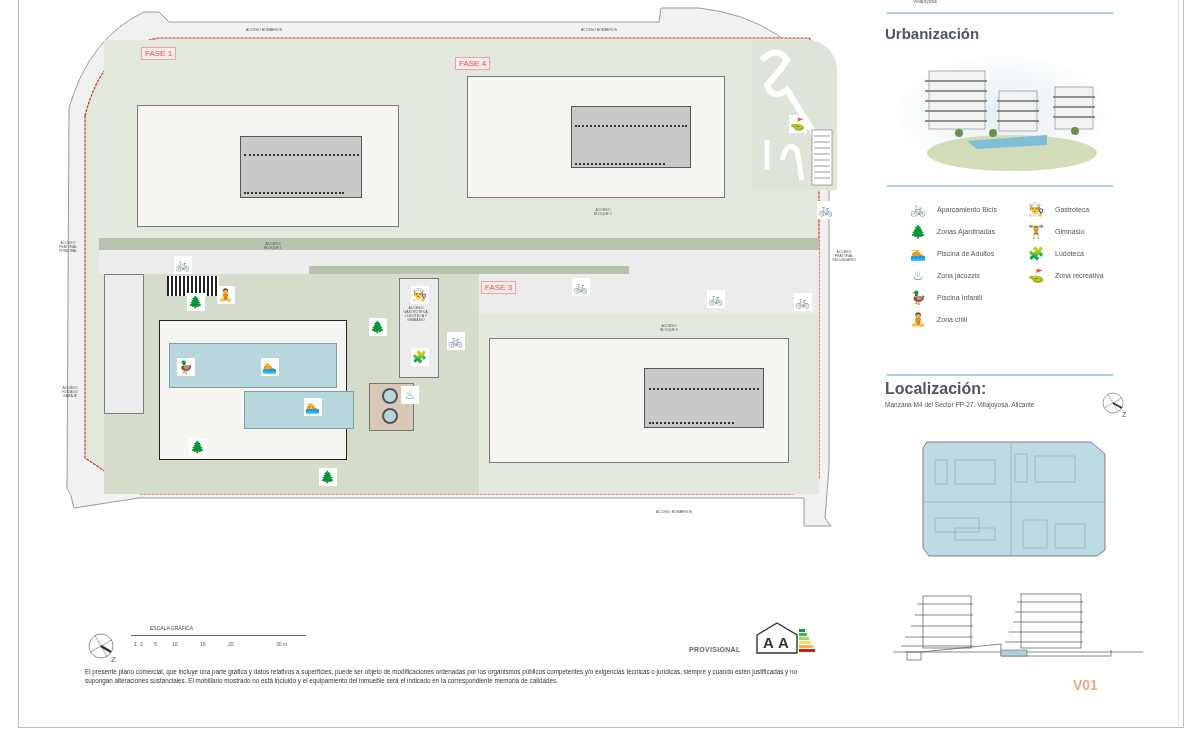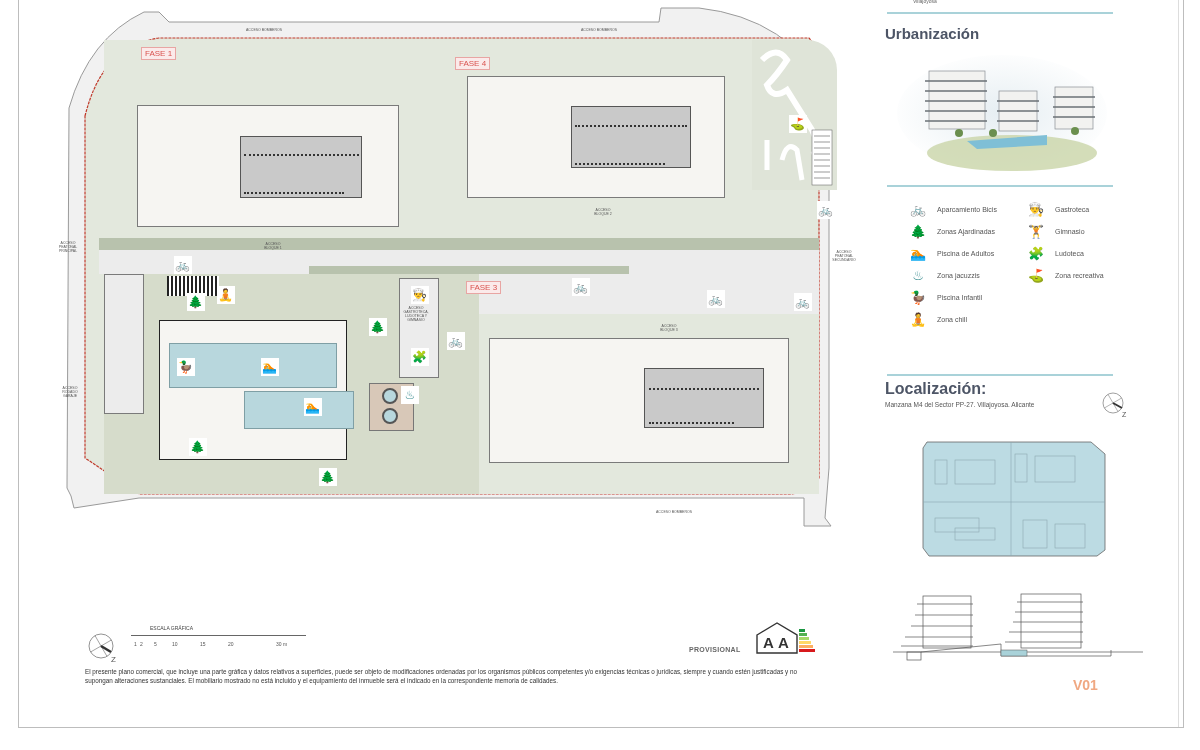--- a/index.html
+++ b/index.html
@@ -101,21 +101,21 @@
     <div class="icobox" style="left:392px;top:350px;">🧩</div>
     <div class="icobox" style="left:382px;top:388px;">♨</div>
     <div class="icobox" style="left:428px;top:334px;">🚲</div>
     <div class="icobox" style="left:553px;top:280px;">🚲</div>
     <div class="icobox" style="left:688px;top:292px;">🚲</div>
     <div class="icobox" style="left:775px;top:295px;">🚲</div>
     <div class="icobox" style="left:798px;top:203px;">🚲</div>
 
     <span class="phase" style="left:122px;top:49px;">FASE 1</span>
     <span class="phase" style="left:436px;top:59px;">FASE 4</span>
-    <span class="phase" style="left:447px;top:283px;">FASE 3</span>
+    <span class="phase" style="left:462px;top:283px;">FASE 3</span>
 
     <div class="abs tiny" style="left:220px;top:30px;width:50px;">ACCESO BOMBEROS</div>
     <div class="abs tiny" style="left:555px;top:30px;width:50px;">ACCESO BOMBEROS</div>
     <div class="abs tiny" style="left:630px;top:512px;width:50px;">ACCESO BOMBEROS</div>
     <div class="abs tiny" style="left:36px;top:243px;width:26px;">ACCESO PEATONAL PRINCIPAL</div>
     <div class="abs tiny" style="left:812px;top:252px;width:26px;">ACCESO PEATONAL SECUNDARIO</div>
     <div class="abs tiny" style="left:38px;top:388px;width:26px;">ACCESO RODADO GARAJE</div>
     <div class="abs tiny" style="left:240px;top:244px;width:28px;">ACCESO BLOQUE 1</div>
     <div class="abs tiny" style="left:570px;top:210px;width:28px;">ACCESO BLOQUE 2</div>
     <div class="abs tiny" style="left:636px;top:326px;width:28px;">ACCESO BLOQUE 3</div>

